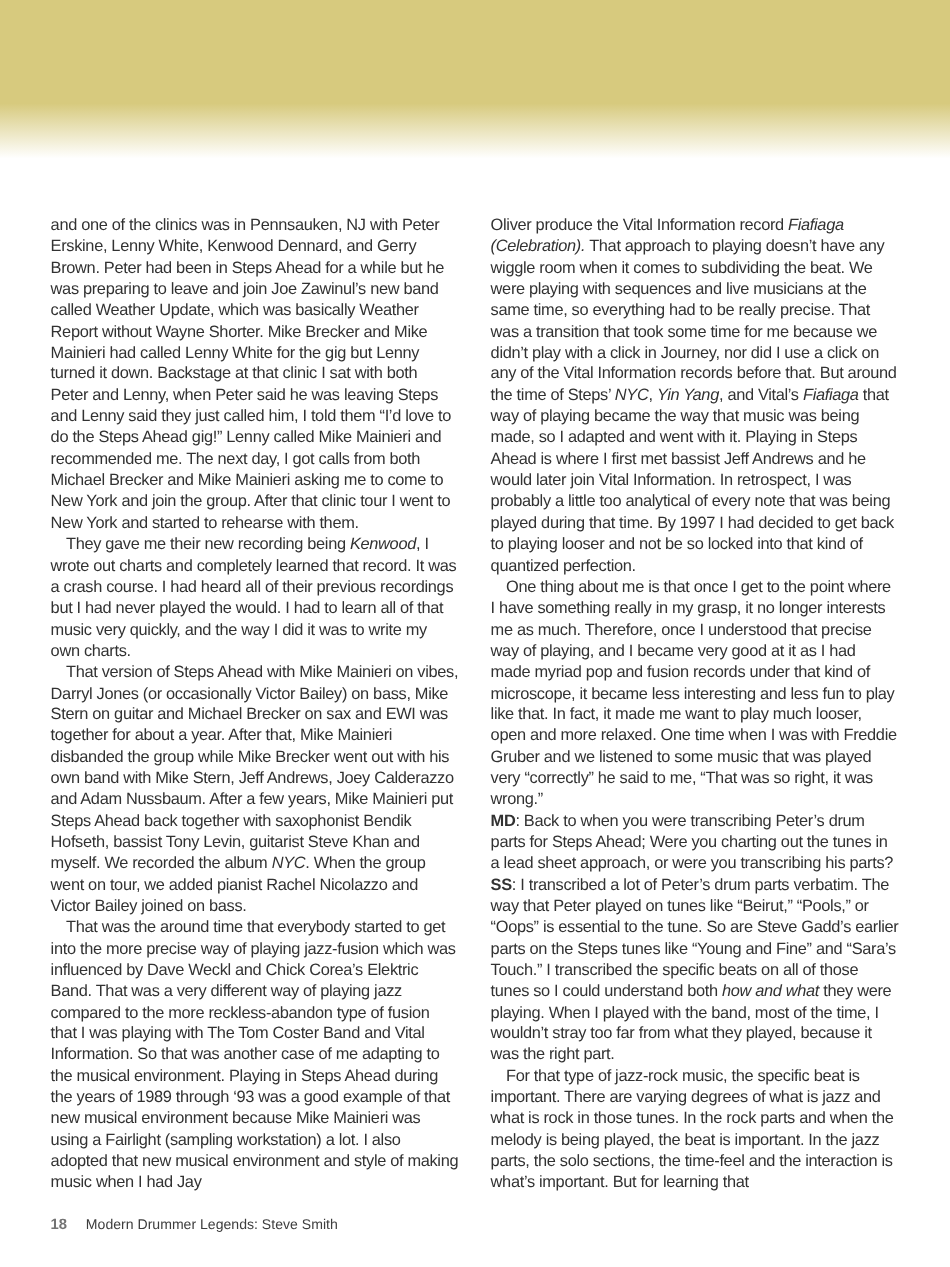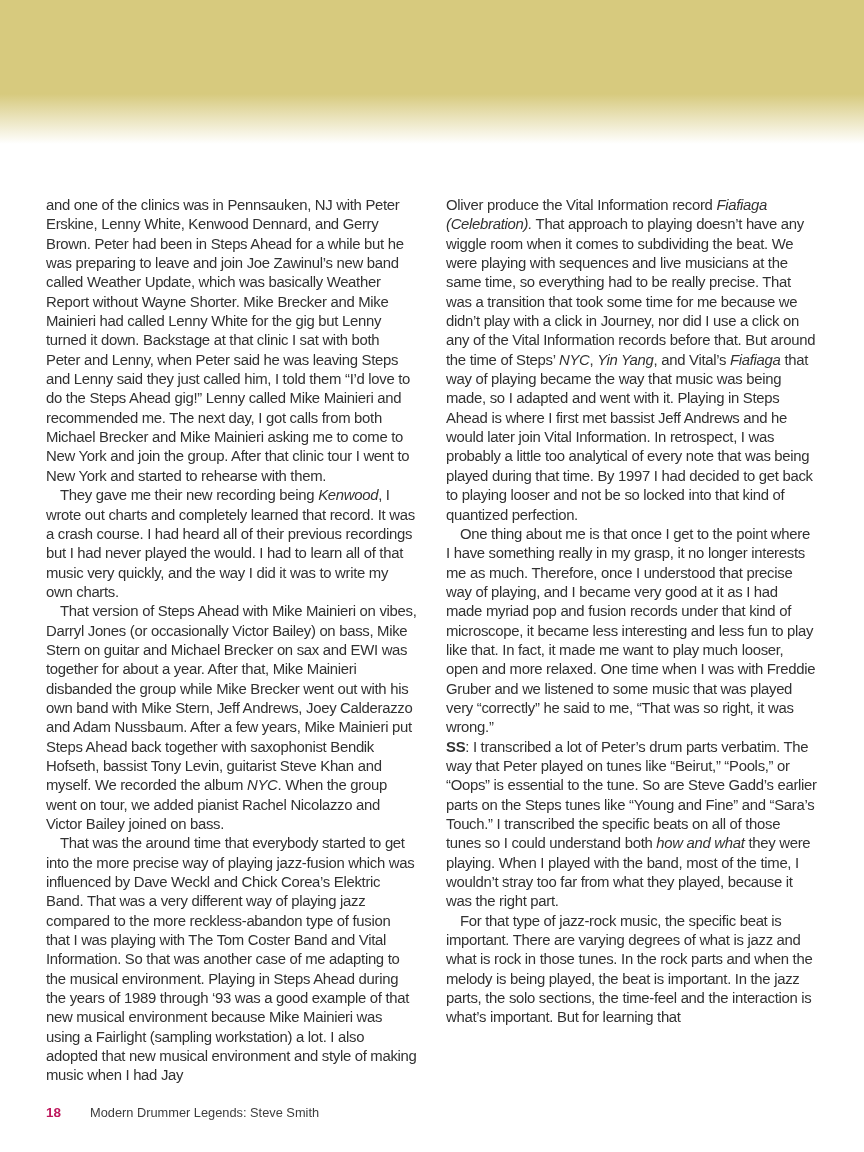--- a/index.html
+++ b/index.html
@@ -40,44 +40,44 @@
   .footer {
     position: absolute;
     left: 46px; top: 1105px;
     display: flex;
     align-items: baseline;
     gap: 17px;
   }
   .pagenum {
     font-weight: bold;
     font-size: 13.5px;
-    color: #be185d;
+    color: #737373;
   }
   .foottitle {
     font-size: 12.8px;
     color: #3d3d3d;
-    margin-left: 12px;
   }
 </style>
 </head>
 <body>
 
 <div class="page">
   <div class="top-band"></div>
 
   <div class="columns">
     <div class="col">
         <p><span>and one of the clinics was in Pennsauken, NJ with Peter Erskine, Lenny White, Kenwood Dennard, and Gerry Brown. Peter had been in Steps Ahead for a while but he was preparing to leave and join Joe Zawinul’s new band called Weather Update, which was basically Weather Report without Wayne Shorter. Mike Brecker and Mike Mainieri had called Lenny White for the gig but Lenny turned it down. Backstage at that clinic I sat with both Peter and Lenny, when Peter said he was leaving Steps and Lenny said they just called him, I told them “I’d love to do the Steps Ahead gig!” Lenny called Mike Mainieri and recommended me. The next day, I got calls from both Michael Brecker and Mike Mainieri asking me to come to New York and join the group. After that clinic tour I went to New York and started to rehearse with them.</span></p>
         <p class="indent"><span>They gave me their new recording being </span><span class="it">Kenwood</span><span>, I wrote out charts and completely learned that record. It was a crash course. I had heard all of their previous recordings but I had never played the would. I had to learn all of that music very quickly, and the way I did it was to write my own charts.</span></p>
         <p class="indent"><span>That version of Steps Ahead with Mike Mainieri on vibes, Darryl Jones (or occasionally Victor Bailey) on bass, Mike Stern on guitar and Michael Brecker on sax and EWI was together for about a year. After that, Mike Mainieri disbanded the group while Mike Brecker went out with his own band with Mike Stern, Jeff Andrews, Joey Calderazzo and Adam Nussbaum. After a few years, Mike Mainieri put Steps Ahead back together with saxophonist Bendik Hofseth, bassist Tony Levin, guitarist Steve Khan and myself. We recorded the album </span><span class="it">NYC</span><span>. When the group went on tour, we added pianist Rachel Nicolazzo and Victor Bailey joined on bass.</span></p>
         <p class="indent"><span>That was the around time that everybody started to get into the more precise way of playing jazz-fusion which was influenced by Dave Weckl and Chick Corea’s Elektric Band. That was a very different way of playing jazz compared to the more reckless-abandon type of fusion that I was playing with The Tom Coster Band and Vital Information. So that was another case of me adapting to the musical environment. Playing in Steps Ahead during the years of 1989 through ‘93 was a good example of that new musical environment because Mike Mainieri was using a Fairlight (sampling workstation) a lot. I also adopted that new musical environment and style of making music when I had Jay</span></p>
       </div>
     <div class="col">
         <p><span>Oliver produce the Vital Information record </span><span class="it">Fiafiaga (Celebration).</span><span> That approach to playing doesn’t have any wiggle room when it comes to subdividing the beat. We were playing with sequences and live musicians at the same time, so everything had to be really precise. That was a transition that took some time for me because we didn’t play with a click in Journey, nor did I use a click on any of the Vital Information records before that. But around the time of Steps’ </span><span class="it">NYC</span><span>, </span><span class="it">Yin Yang</span><span>, and Vital’s </span><span class="it">Fiafiaga</span><span> that way of playing became the way that music was being made, so I adapted and went with it. Playing in Steps Ahead is where I first met bassist Jeff Andrews and he would later join Vital Information. In retrospect, I was probably a little too analytical of every note that was being played during that time. By 1997 I had decided to get back to playing looser and not be so locked into that kind of quantized perfection.</span></p>
         <p class="indent"><span>One thing about me is that once I get to the point where I have something really in my grasp, it no longer interests me as much. Therefore, once I understood that precise way of playing, and I became very good at it as I had made myriad pop and fusion records under that kind of microscope, it became less interesting and less fun to play like that. In fact, it made me want to play much looser, open and more relaxed. One time when I was with Freddie Gruber and we listened to some music that was played very “correctly” he said to me, “That was so right, it was wrong.”</span></p>
+        <p><span class="bd">MD</span><span>: Back to when you were transcribing Peter’s drum parts for Steps Ahead; Were you charting out the tunes in a lead sheet approach, or were you transcribing his parts?</span></p>
         <p><span class="bd">SS</span><span>: I transcribed a lot of Peter’s drum parts verbatim. The way that Peter played on tunes like “Beirut,” “Pools,” or “Oops” is essential to the tune. So are Steve Gadd’s earlier parts on the Steps tunes like “Young and Fine” and “Sara’s Touch.” I transcribed the specific beats on all of those tunes so I could understand both </span><span class="it">how and what</span><span> they were playing. When I played with the band, most of the time, I wouldn’t stray too far from what they played, because it was the right part.</span></p>
         <p class="indent"><span>For that type of jazz-rock music, the specific beat is important. There are varying degrees of what is jazz and what is rock in those tunes. In the rock parts and when the melody is being played, the beat is important. In the jazz parts, the solo sections, the time-feel and the interaction is what’s important. But for learning that</span></p>
       </div>
   </div>
 
   <div class="footer">
     <span class="pagenum">18</span>
     <span class="foottitle">Modern Drummer Legends: Steve Smith</span>
   </div>
 </div>

